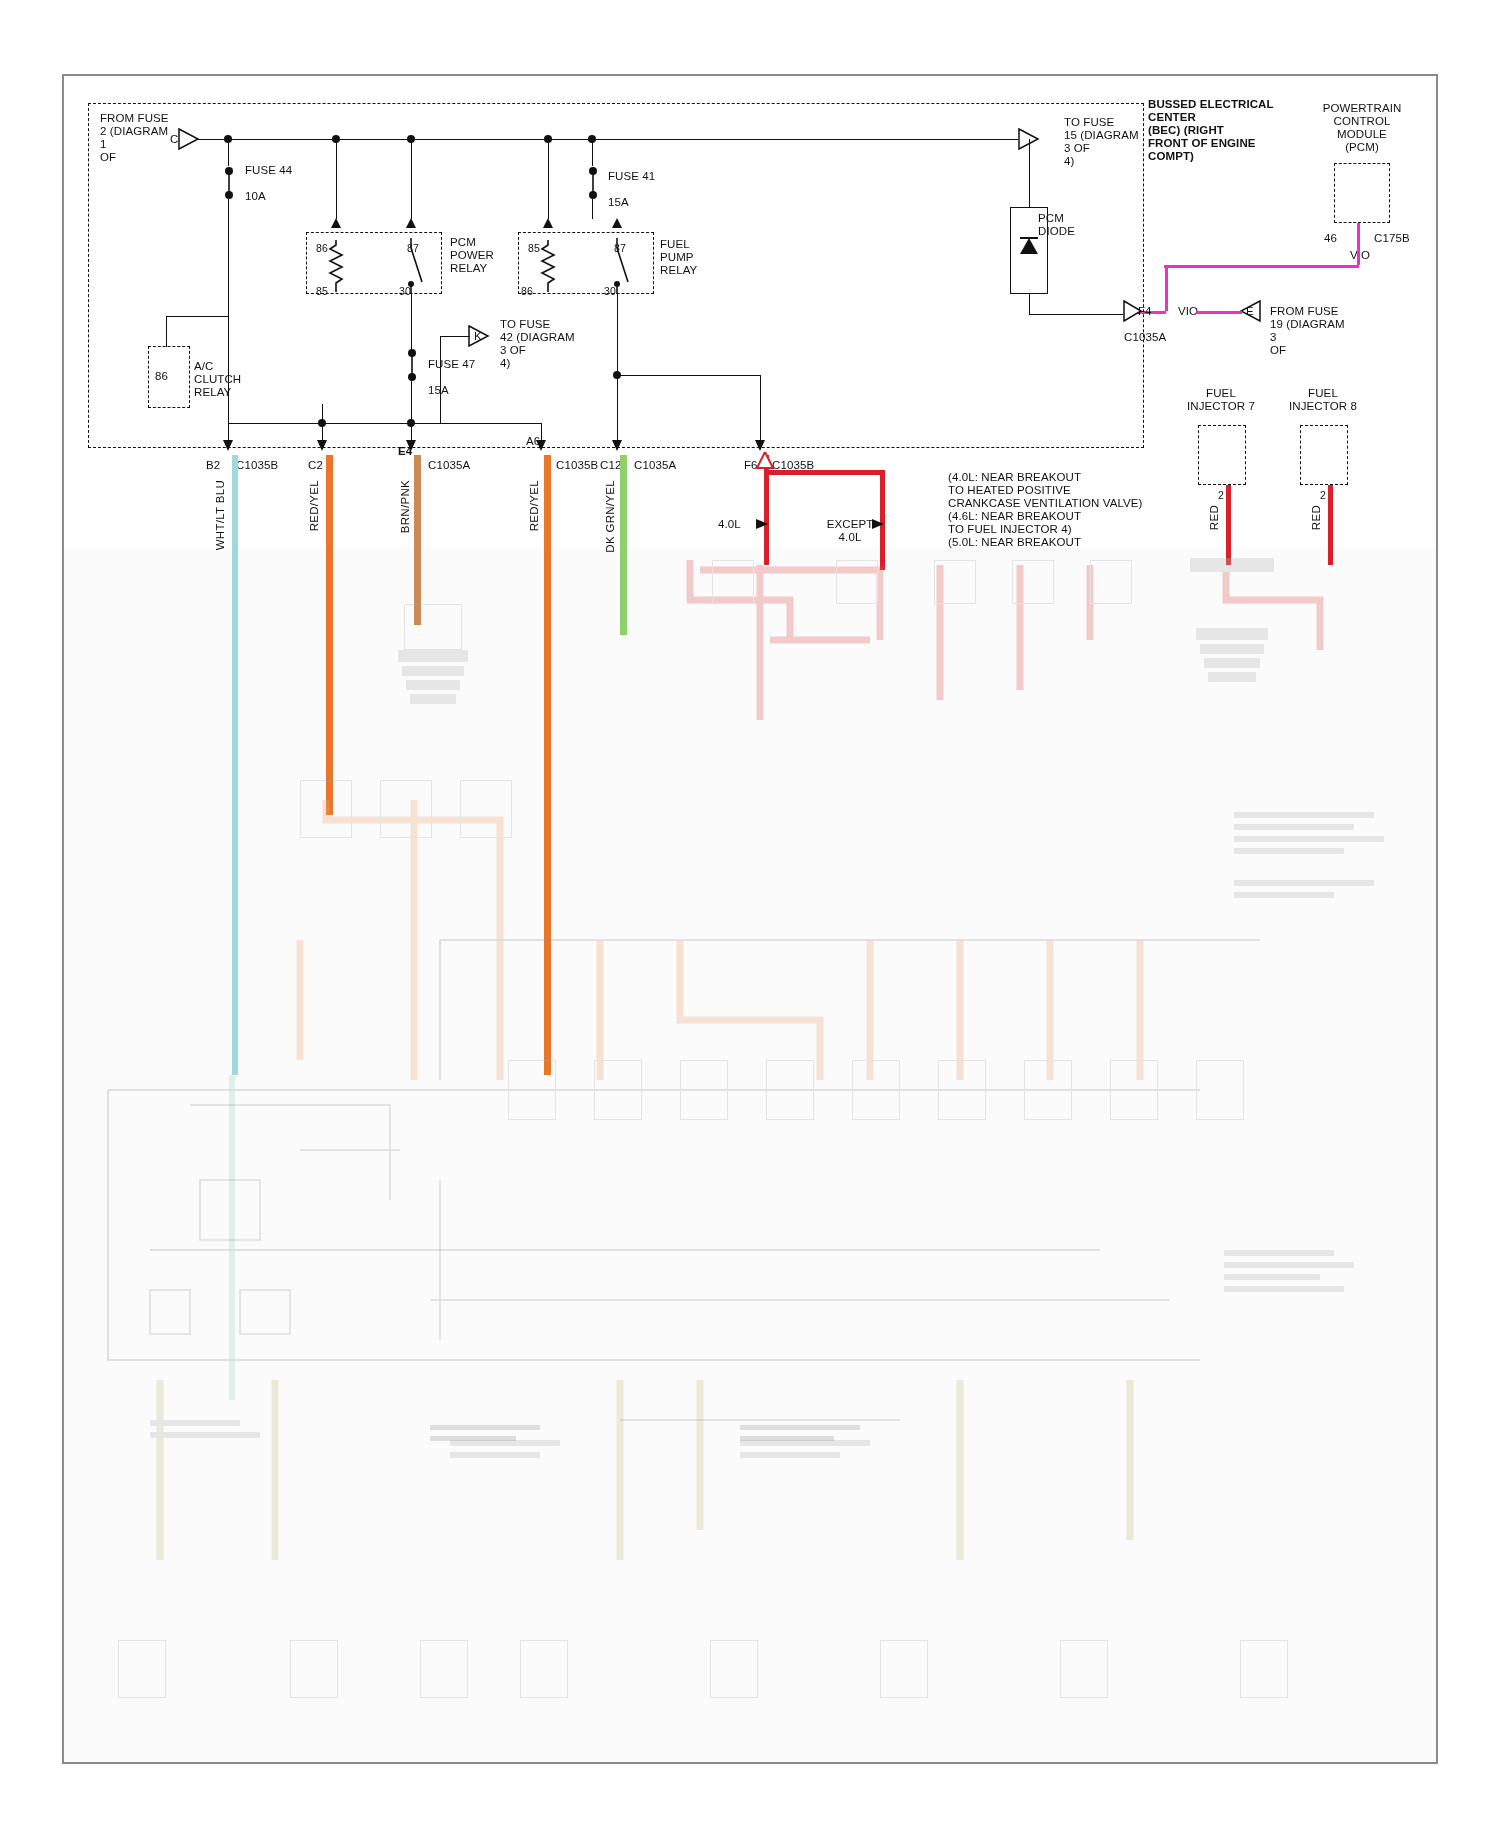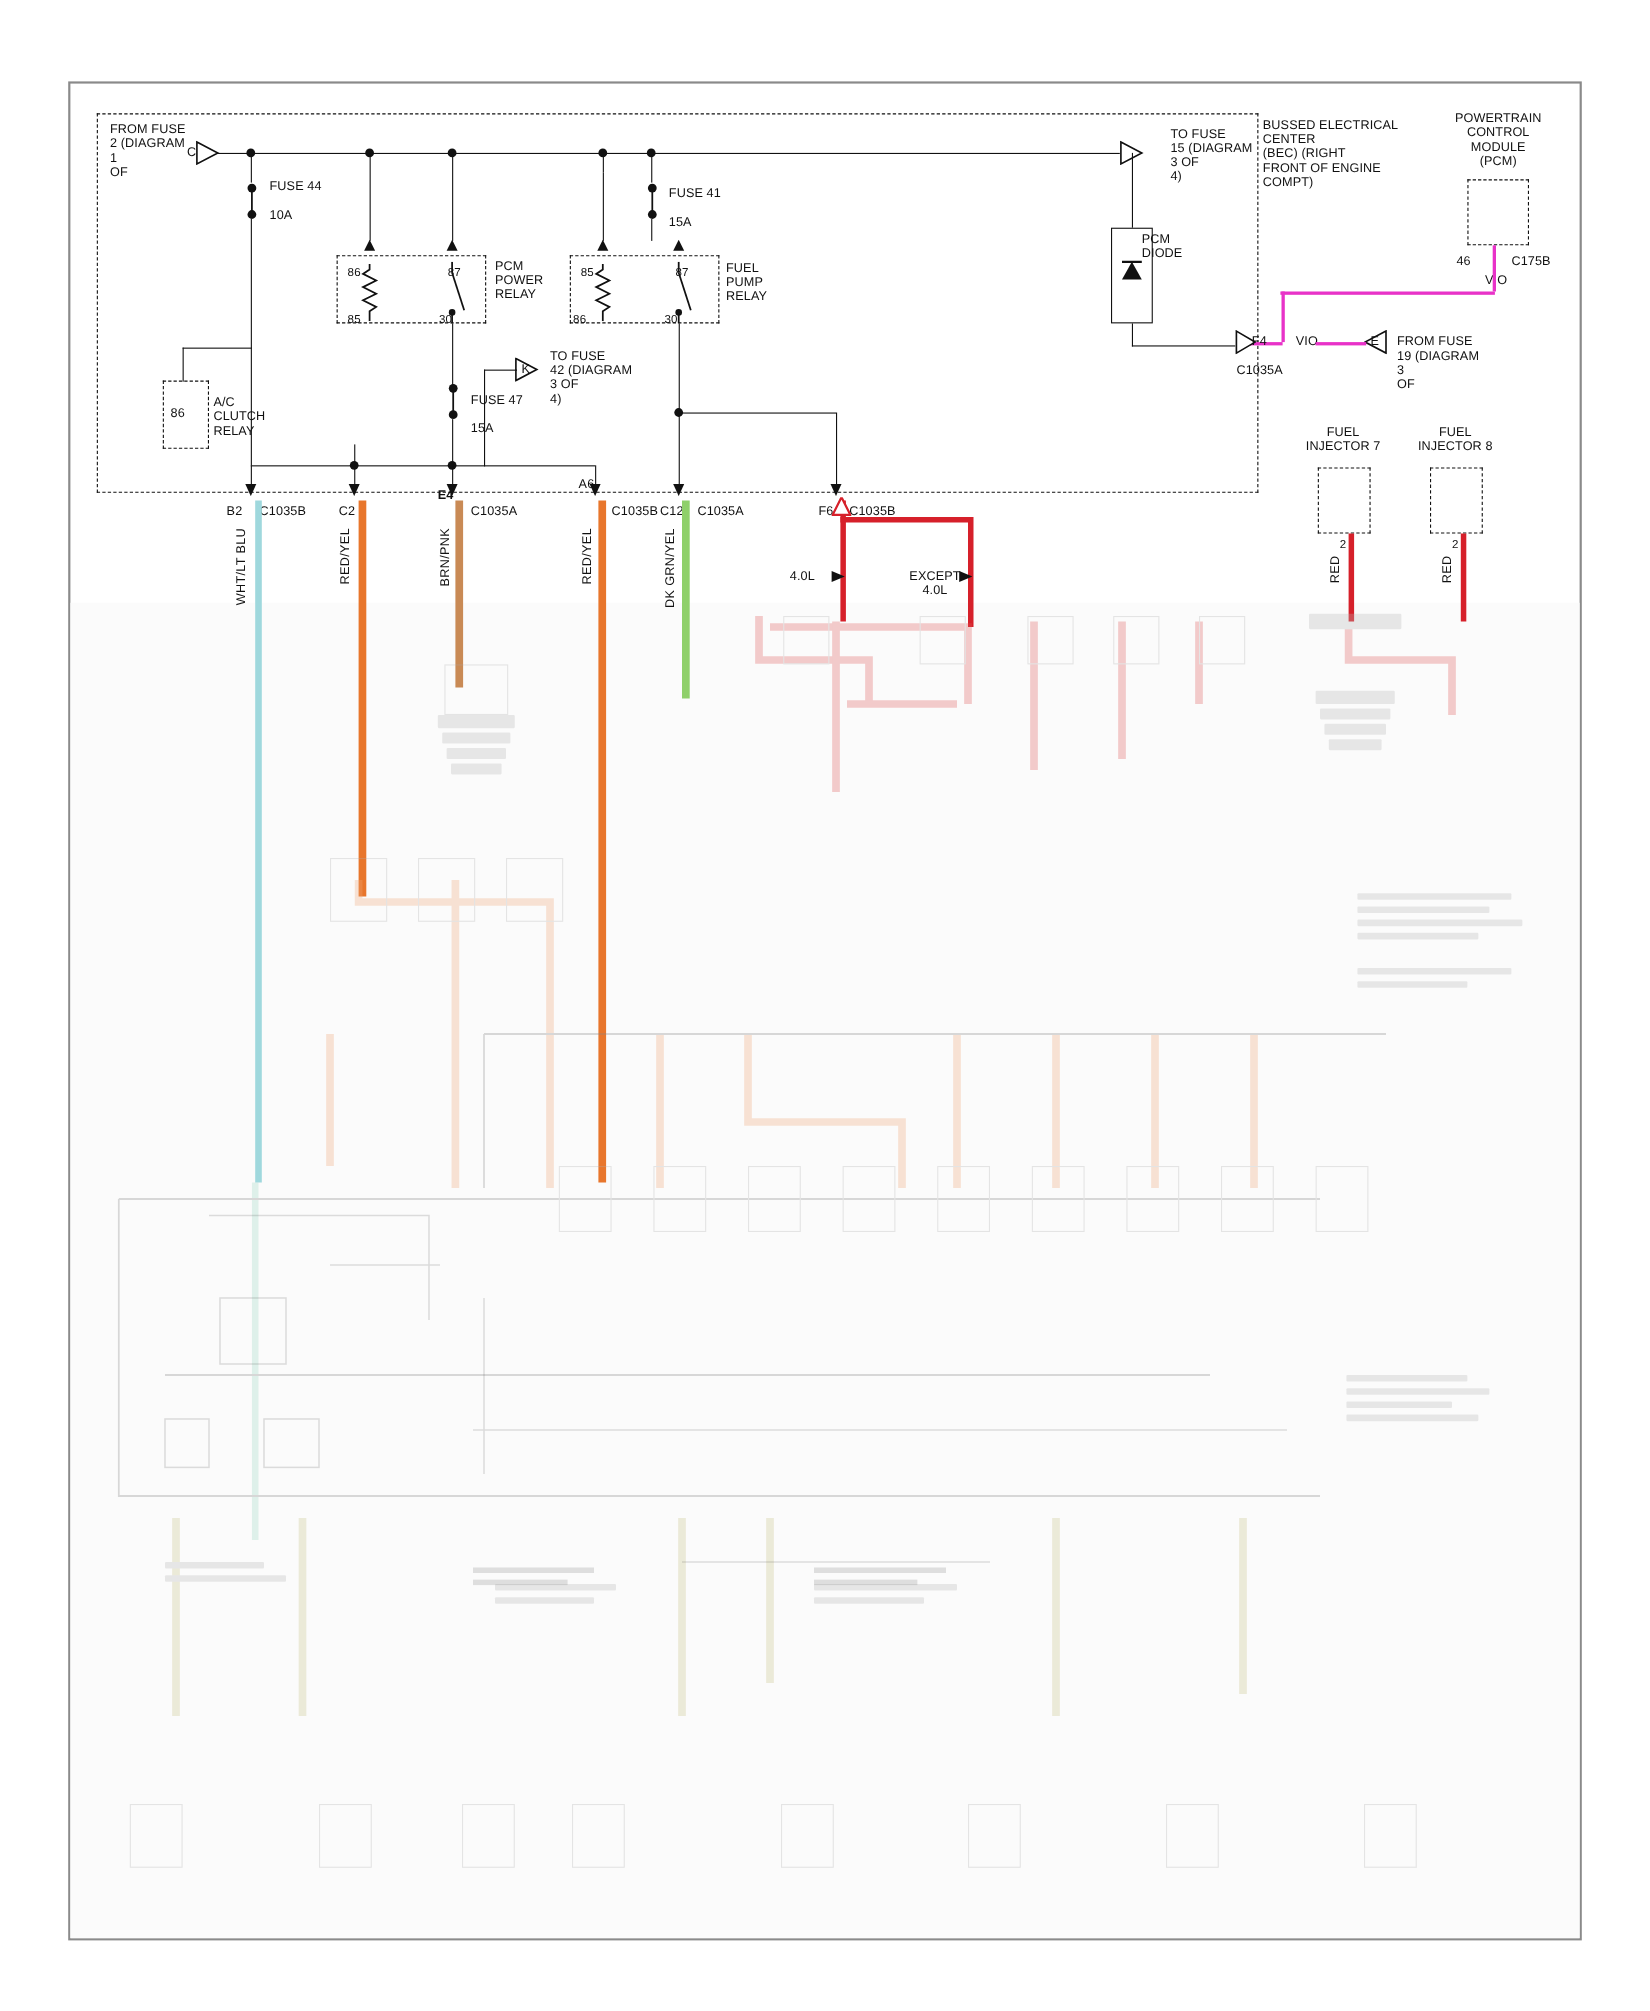--- a/index.html
+++ b/index.html
@@ -134,21 +134,21 @@
   <div class="tri" style="left:1018px;top:128px;">
     <svg width="22" height="22" viewBox="0 0 22 22">
         <polygon points="1,1 20,11 1,21" fill="#fff" stroke="#111" stroke-width="1.5"></polygon>
       </svg>
   </div>
   <div class="lbl" style="left:1064px;top:116px;width:96px;">TO FUSE
 15 (DIAGRAM
 3 OF
 4)</div>
 
-  <div class="lbl" style="left:1148px;top:108px;width:130px;">BUSSED ELECTRICAL
+  <div class="lbl" style="left:1148px;top:98px;width:130px;font-weight:bold;">BUSSED ELECTRICAL
 CENTER
 (BEC) (RIGHT
 FRONT OF ENGINE
 COMPT)</div>
 
   <div class="dashbox" style="left:1334px;top:163px;width:56px;height:60px;"></div>
   <div class="lbl ctr" style="left:1300px;top:102px;width:124px;">POWERTRAIN
 CONTROL
 MODULE
 (PCM)</div>
@@ -425,20 +425,26 @@
         <polygon points="16,6 4,11 4,1" fill="#111"></polygon>
       </svg>
   </div>
   <div class="lbl" style="left:820px;top:518px;width:60px;text-align:center;">EXCEPT
 4.0L</div>
   <div class="tri" style="left:868px;top:518px;">
     <svg width="16" height="12" viewBox="0 0 16 12">
         <polygon points="16,6 4,11 4,1" fill="#111"></polygon>
       </svg>
   </div>
+  <div class="lbl" style="left:948px;top:471px;width:290px;">(4.0L: NEAR BREAKOUT
+TO HEATED POSITIVE
+CRANKCASE VENTILATION VALVE)
+(4.6L: NEAR BREAKOUT
+TO FUEL INJECTOR 4)
+(5.0L: NEAR BREAKOUT</div>
 
   <div class="lbl ctr" style="left:1186px;top:387px;width:70px;">FUEL
 INJECTOR 7</div>
   <div class="lbl ctr" style="left:1288px;top:387px;width:70px;">FUEL
 INJECTOR 8</div>
   <div class="dashbox" style="left:1198px;top:425px;width:48px;height:60px;"></div>
   <div class="dashbox" style="left:1300px;top:425px;width:48px;height:60px;"></div>
   <div class="lbl sm" style="left:1218px;top:489px;">2</div>
   <div class="lbl sm" style="left:1320px;top:489px;">2</div>
   <div class="vlbl" style="left:1208px;top:505px;">RED</div>

